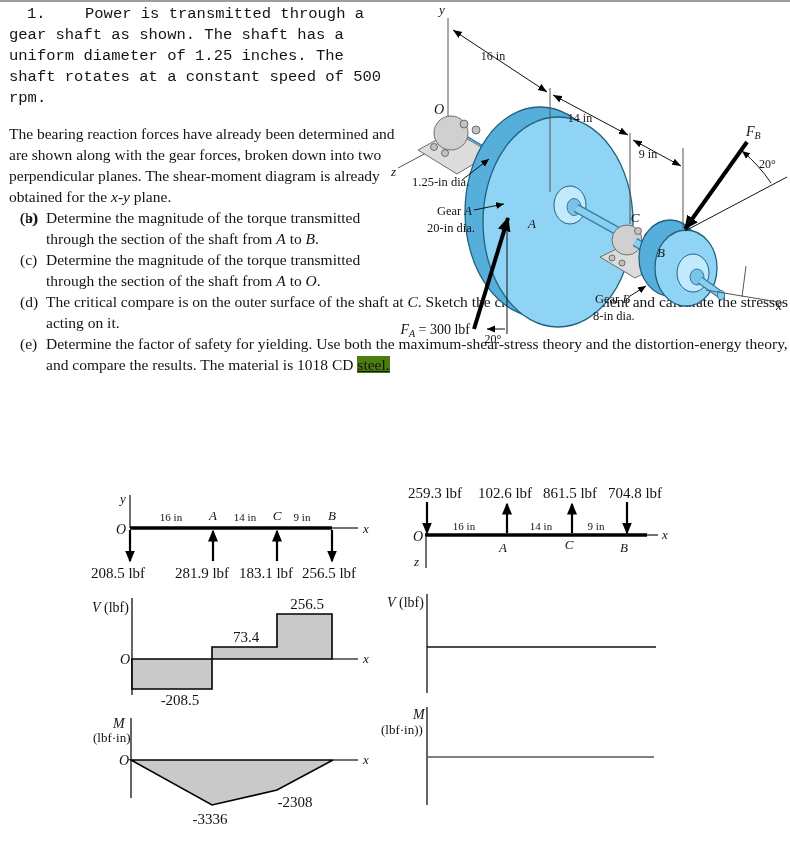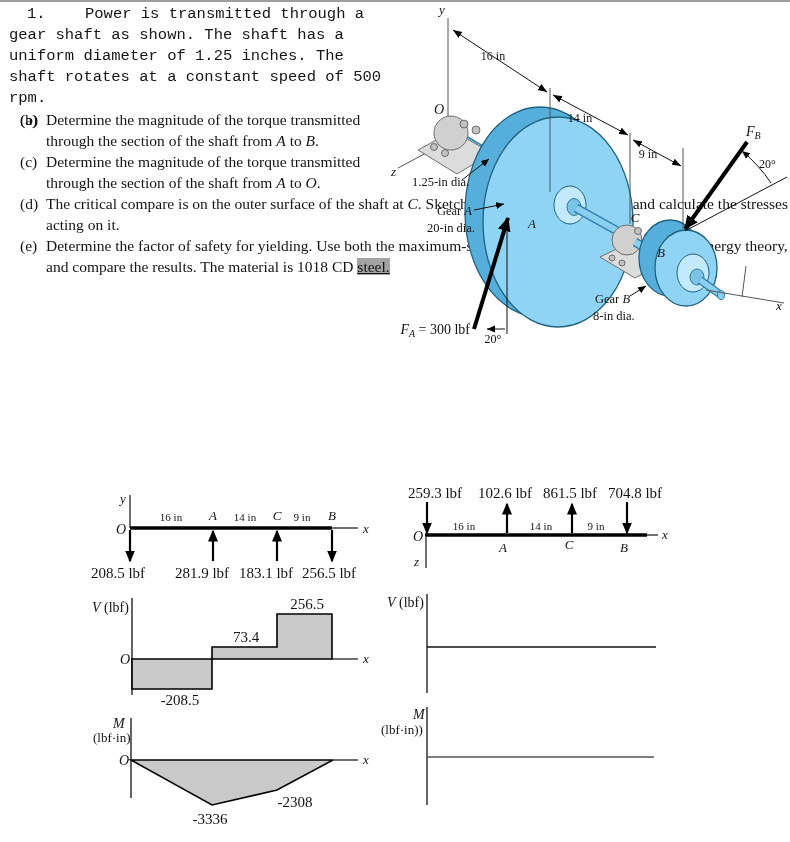--- a/index.html
+++ b/index.html
@@ -9,39 +9,40 @@
   .textcol{position:absolute;left:9px;top:4px;width:762px;
            font:15.5px/21px "Liberation Serif",serif;}
   .narrow{width:386px;}
   p.p1{margin:0;font-family:Liberation Mono, monospace;}
   p.p1 .num{display:inline-block;margin-left:18px;width:58px;}
   p.p2{margin:14px 0 0 0;}
   .item{position:relative;padding-left:37px;}
   .item .ilabel{position:absolute;left:11px;top:0;}
   .wide{width:745px;}
   .it{font-style:italic;}
-  .hl{background:#a3a3a3;text-decoration:underline;}
+  .hl{background:#4d7c0f;text-decoration:underline;}
   svg{position:absolute;overflow:visible;}
   svg text{font-family:"Liberation Serif",serif;fill:#131313;}
   .f15{font-size:15px;}
   .f14{font-size:14px;}
   .f13i{font-size:13px;font-style:italic;}
   .f12{font-size:12px;}
   .f11{font-size:11px;}
   .f125{font-size:12.5px;}
 </style>
 </head>
 <body>
 
 <div class="page">
   <div class="top-rule"></div>
 
   <div class="textcol">
     <div class="narrow">
       <p class="p1"><span class="num">1.</span><span>Power is transmitted through a gear shaft as shown. The shaft has a uniform diameter of 1.25 inches. The shaft rotates at a constant speed of 500 rpm.</span></p>
+      <p class="p2"><span>The bearing reaction forces have already been determined and are shown along with the gear forces, broken down into two perpendicular planes. The shear-moment diagram is already obtained for the </span><span class="it">x-y</span><span> plane.</span></p>
       <div class="item">
         <span class="ilabel">(a)</span>
       </div>
       <div class="item">
         <span class="ilabel">(b)</span>
         <span><span>Determine the magnitude of the torque transmitted through the section of the shaft from </span><span class="it">A</span><span> to </span><span class="it">B</span><span>.</span></span>
       </div>
       <div class="item">
         <span class="ilabel">(c)</span>
         <span><span>Determine the magnitude of the torque transmitted through the section of the shaft from </span><span class="it">A</span><span> to </span><span class="it">O</span><span>.</span></span>

